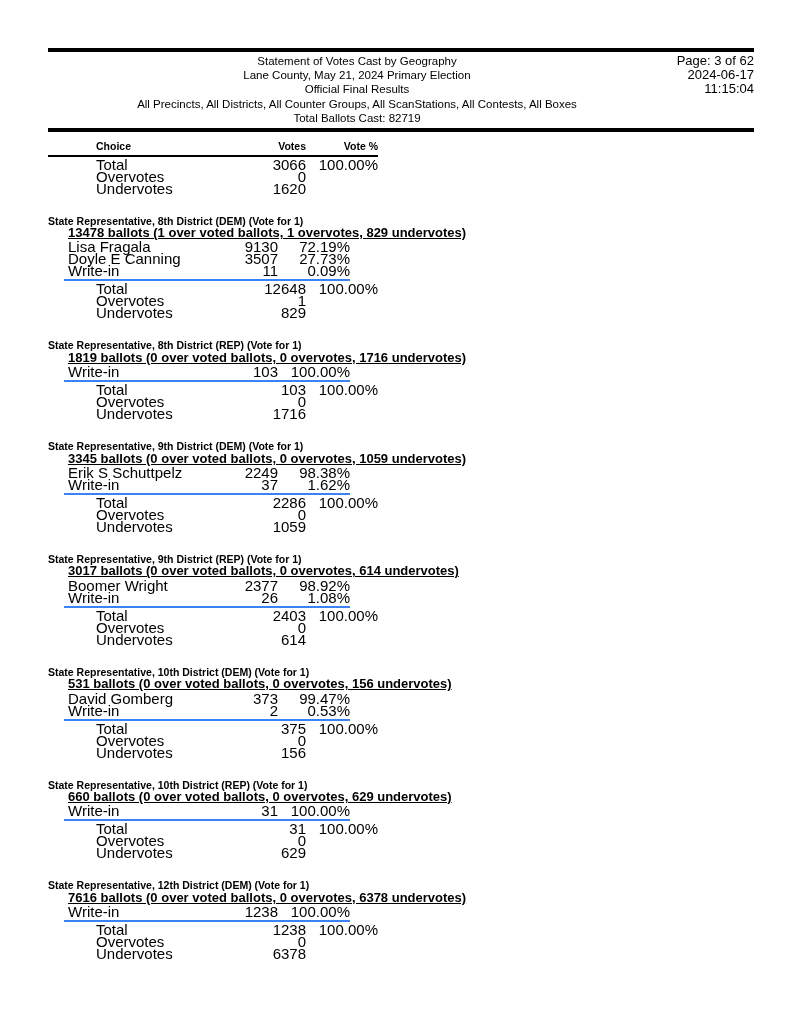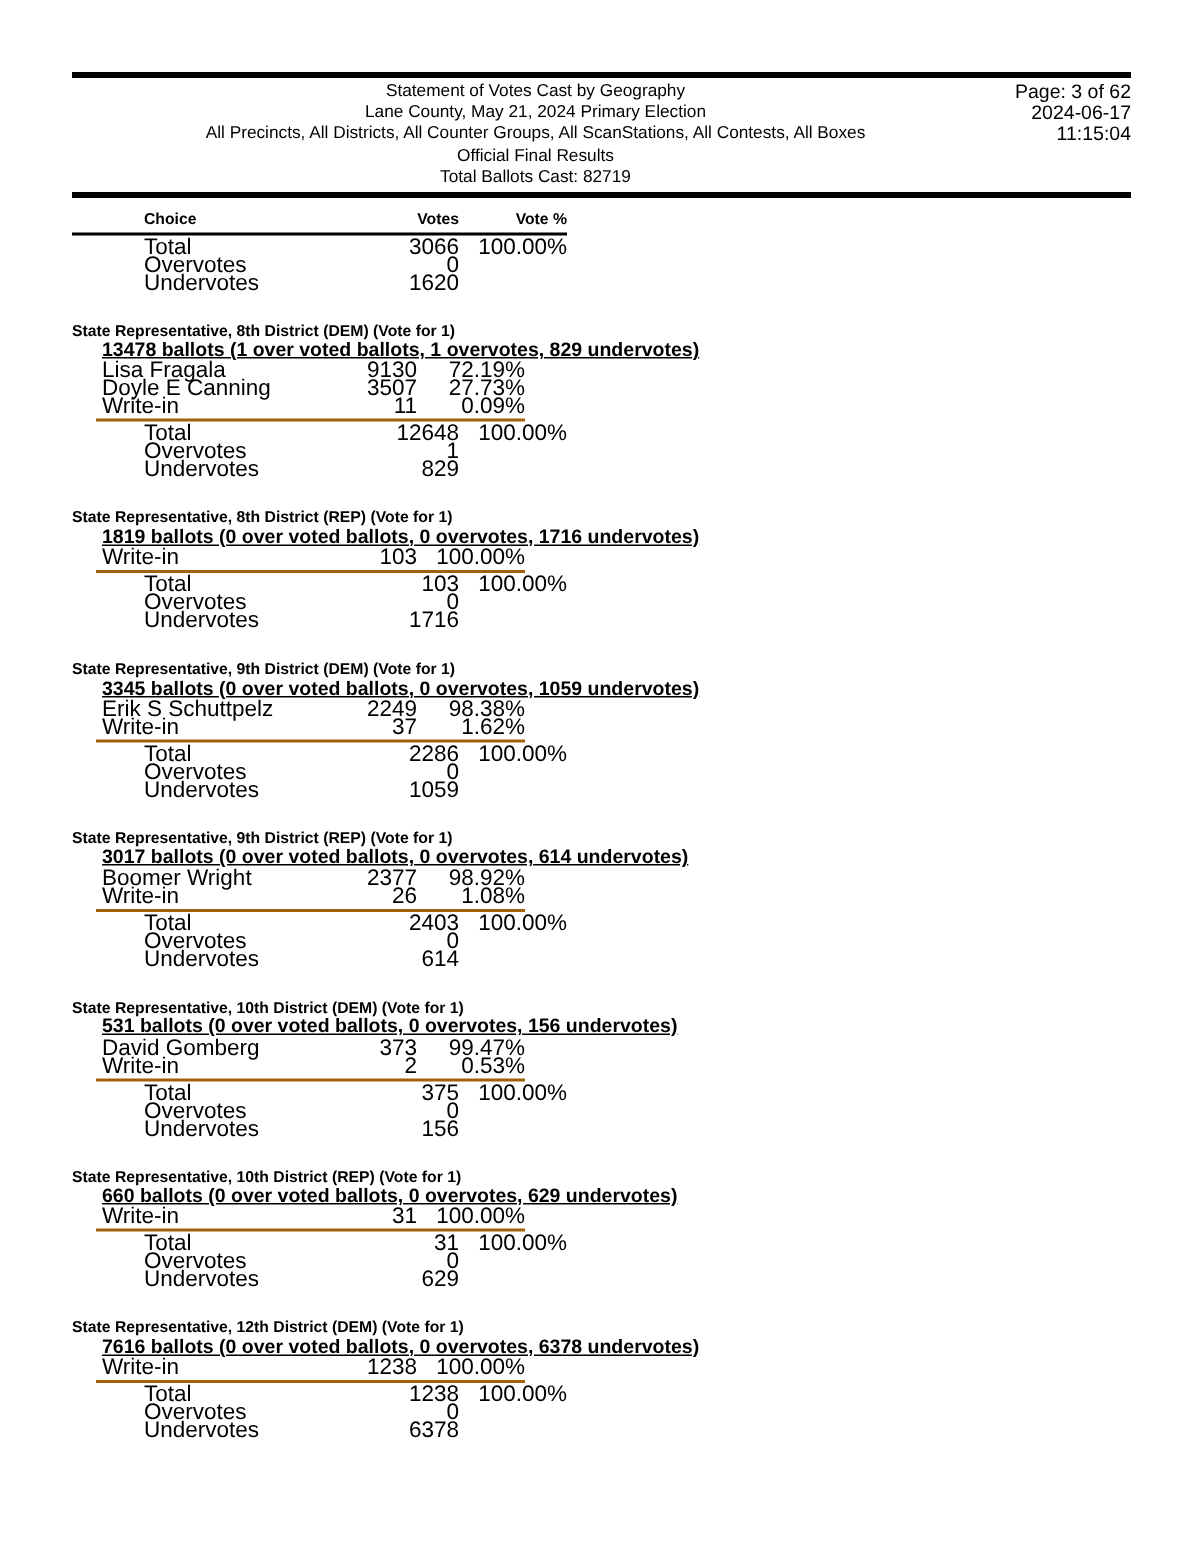--- a/index.html
+++ b/index.html
@@ -36,39 +36,39 @@
 
   
   .contest { margin-top: 20px; }
   .contest.first { margin-top: 0; }
   .contest-title { font-weight: bold; font-size: 10.5px; line-height: 12.4px; }
   .contest-ballots {
     margin-left: 20px; font-weight: bold; font-size: 13px; line-height: 12.4px;
     text-decoration: underline;
   }
   .rows { margin-left: 44px; width: 286px; font-size: 15px; }
-  .choice-rows { border-bottom: 2px solid #a16207; padding-top: 2px; padding-bottom: 2px; margin-left: 16px; }
+  .choice-rows { border-bottom: 2px solid #3b82f6; padding-top: 2px; padding-bottom: 2px; margin-left: 16px; }
   .total-rows { padding-top: 2px; }
   .row { display: flex; height: 12px; line-height: 12px; }
   .c-choice { flex: 1; padding-left: 4px; white-space: nowrap; }
   .c-votes { width: 80px; text-align: right; }
   .c-pct { width: 72px; text-align: right; }
 </style>
 </head>
 <body>
 
 <div class="page">
   <div class="content">
 
     <header class="report-header">
       <div class="header-center">
         <div>Statement of Votes Cast by Geography</div>
         <div>Lane County, May 21, 2024 Primary Election</div>
+        <div>Official Final Results</div>
         <div>All Precincts, All Districts, All Counter Groups, All ScanStations, All Contests, All Boxes</div>
-        <div>Official Final Results</div>
         <div>Total Ballots Cast: 82719</div>
       </div>
       <div class="header-right">
         <div>Page: 3 of 62</div>
         <div>2024-06-17</div>
         <div>11:15:04</div>
       </div>
     </header>
 
     <div class="col-header">

